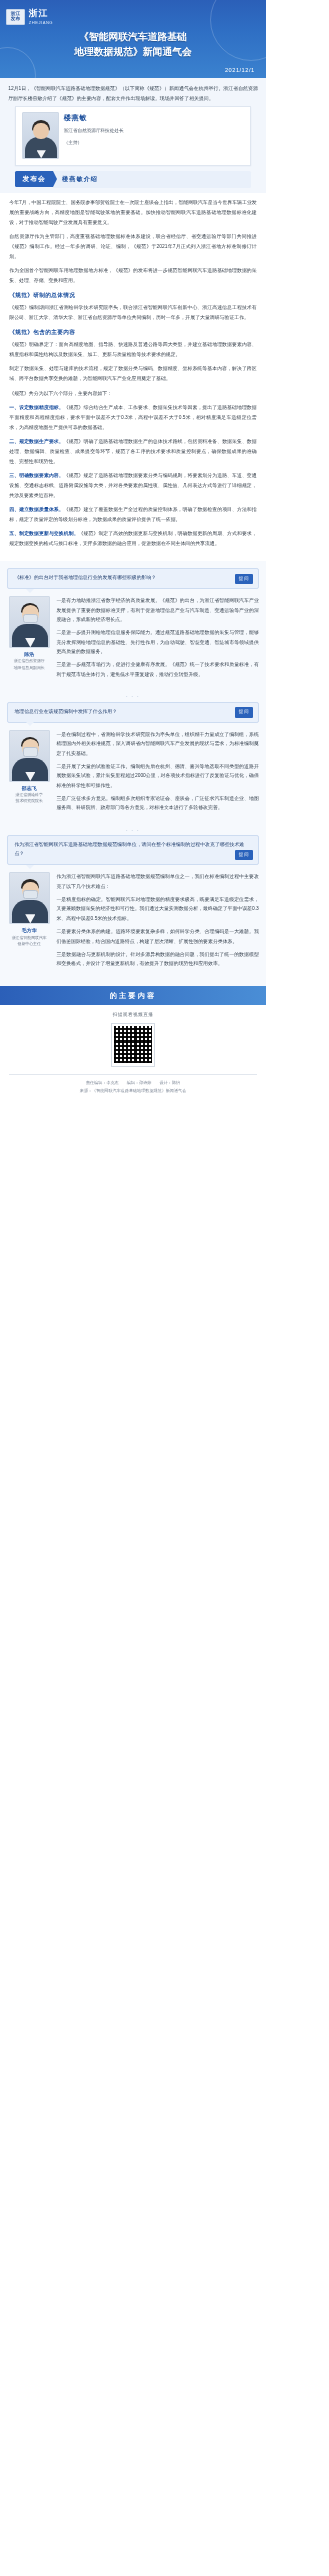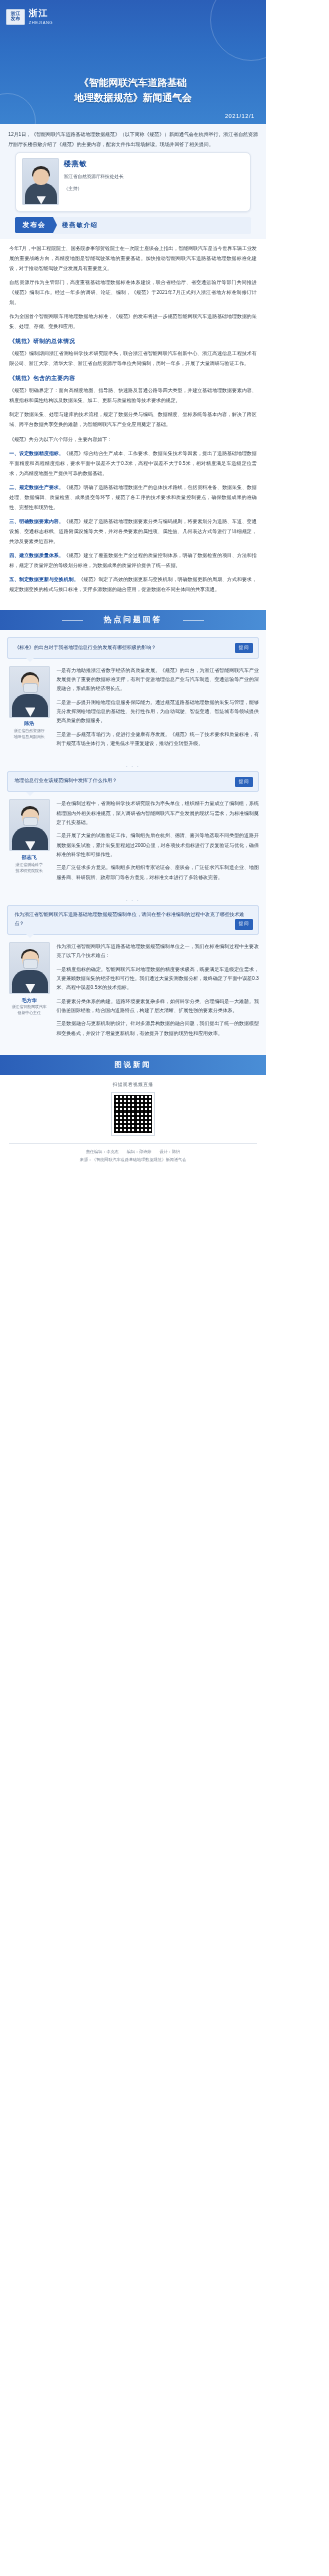--- a/index.html
+++ b/index.html
@@ -27,21 +27,20 @@
     display:flex; align-items:center; justify-content:center;
     color:#24539c; font-size:4.6px; font-weight:bold; line-height:1.05; text-align:center;
     border-radius:1px;
   }
   .logo-text { color:#fff; font-size:8.8px; font-weight:bold; letter-spacing:1px; }
   .logo-sub { color:#dbe8fa; font-size:4.1px; letter-spacing:0.5px; }
   .header-title-wrap { text-align:center; padding: 3.1px 15.5px 8.2px 15.5px; }
   .header-title {
     color:#ffffff; font-size:9.8px; font-weight:bold; line-height:1.45;
     text-shadow: 0 0.5px 1px rgba(0,0,0,.25);
-    margin-top: 46px;
   }
   .header-date {
     color:#ffffff; font-size:5.7px; text-align:right; padding:0 11.3px 5.2px 0;
     letter-spacing:0.5px;
   }
   .header-deco-circle {
     position:absolute; border-radius:50%; border:0.5px solid rgba(255,255,255,.18);
   }
   .hc1 { width:82px; height:82px; right:-26px; top:-20.6px; }
   .hc2 { width:57px; height:57px; left:-20.6px; bottom:-26px; }
@@ -52,21 +51,21 @@
     padding: 6.2px 8.2px 5.2px 8.2px;
     position:relative;
   }
   .intro-text {
     font-size:4.9px; line-height:1.9; color:#33414f; text-align:justify;
   }
 
   
   .speaker-card {
     margin: 3.1px 7.2px 0 7.2px; background:#fff; border:0.5px solid #dfe6f0;
-    border-radius:5px; display:flex; gap:5.2px; padding:5.2px;
+    border-radius:0; display:flex; gap:5.2px; padding:5.2px;
     box-shadow: 0 0.5px 1.5px rgba(30,60,110,.07);
   }
   .portrait {
     width:37px; height:47px; border:0.5px solid #cfd9e6; background:#e9eef5;
     position:relative; overflow:hidden; flex:0 0 auto; border-radius:1px;
   }
   .portrait .bg { position:absolute; inset:0; background:linear-gradient(180deg,#d9e2ee,#c4d0e0); }
   .portrait .head { position:absolute; width:15.5px;height:16.5px;border-radius:50%;
     background:#e9c9ab; left:10.8px; top:9.3px; }
   .portrait .hair { position:absolute; width:17.5px;height:11.3px;border-radius:8.8px 8.8px 2.1px 2.1px;
@@ -240,21 +239,20 @@
       <b class="num-title">三、明确数据要素内容。</b><span>《规范》规定了道路基础地理数据要素分类与编码规则，将要素划分为道路、车道、交通设施、交通标志标线、道路附属设施等大类，并对各类要素的属性项、属性值、几何表达方式等进行了详细规定，共涉及要素类近百种。</span>
     </p>
     <p class="para">
       <b class="num-title">四、建立数据质量体系。</b><span>《规范》建立了覆盖数据生产全过程的质量控制体系，明确了数据检查的项目、方法和指标，规定了质量评定的等级划分标准，为数据成果的质量评价提供了统一依据。</span>
     </p>
     <p class="para">
       <b class="num-title">五、制定数据更新与交换机制。</b><span>《规范》制定了高效的数据更新与交换机制，明确数据更新的周期、方式和要求，规定数据交换的格式与接口标准，支撑多源数据的融合应用，促进数据在不同主体间的共享流通。</span>
     </p>
   </div>
 
-  <div class="qa-banner">热点问题回答</div>
   <div class="qa-wrap">
 
     <div class="q-bubble">
       <span>《标准》的出台对于我省地理信息行业的发展有哪些积极的影响？</span>
       <span class="qmark">提问</span>
     </div>
     <div class="a-row">
       <div class="a-person">
         <div class="a-photo">
           <div class="bg"></div>
@@ -324,21 +322,21 @@
       </div>
       <div class="a-answer">
         <p>作为浙江省智能网联汽车道路基础地理数据规范编制单位之一，我们在标准编制过程中主要攻克了以下几个技术难点：</p>
         <p>一是精度指标的确定。智能网联汽车对地理数据的精度要求极高，既要满足车道级定位需求，又要兼顾数据采集的经济性和可行性。我们通过大量实测数据分析，最终确定了平面中误差0.3米、高程中误差0.5米的技术指标。</p>
         <p>二是要素分类体系的构建。道路环境要素复杂多样，如何科学分类、合理编码是一大难题。我们借鉴国际经验，结合国内道路特点，构建了层次清晰、扩展性强的要素分类体系。</p>
         <p>三是数据融合与更新机制的设计。针对多源异构数据的融合问题，我们提出了统一的数据模型和交换格式，并设计了增量更新机制，有效提升了数据的现势性和应用效率。</p>
       </div>
     </div>
   </div>
 
-  <div class="footer-banner">图说新闻</div>
+  <div class="footer-banner">的主要内容</div>
   <div class="footer-body">
     <div class="footer-note">扫描观看视频直播</div>
     <div class="qr">
         <div class="qr-inner"></div>
       </div>
     <div class="credits">
       <div>责任编辑：李克杰　　编辑：邵诗婷　　设计：陈怡</div>
       <div>来源：《智能网联汽车道路基础地理数据规范》新闻通气会</div>
     </div>
   </div>

